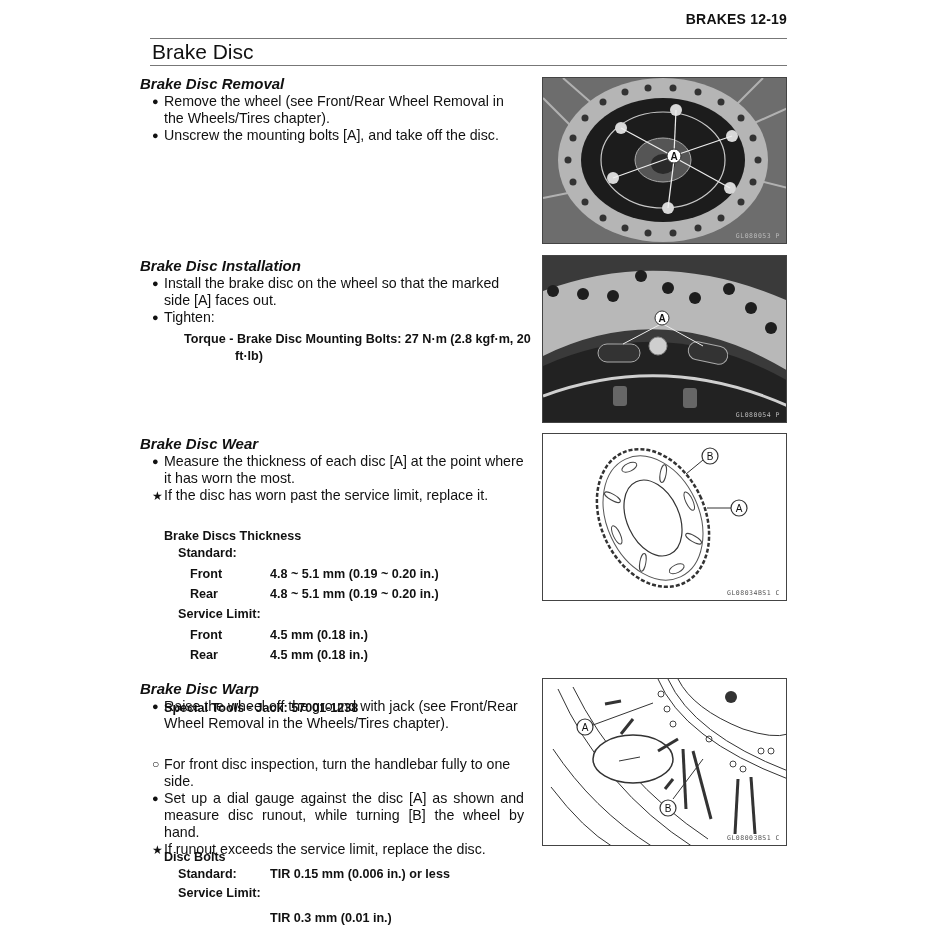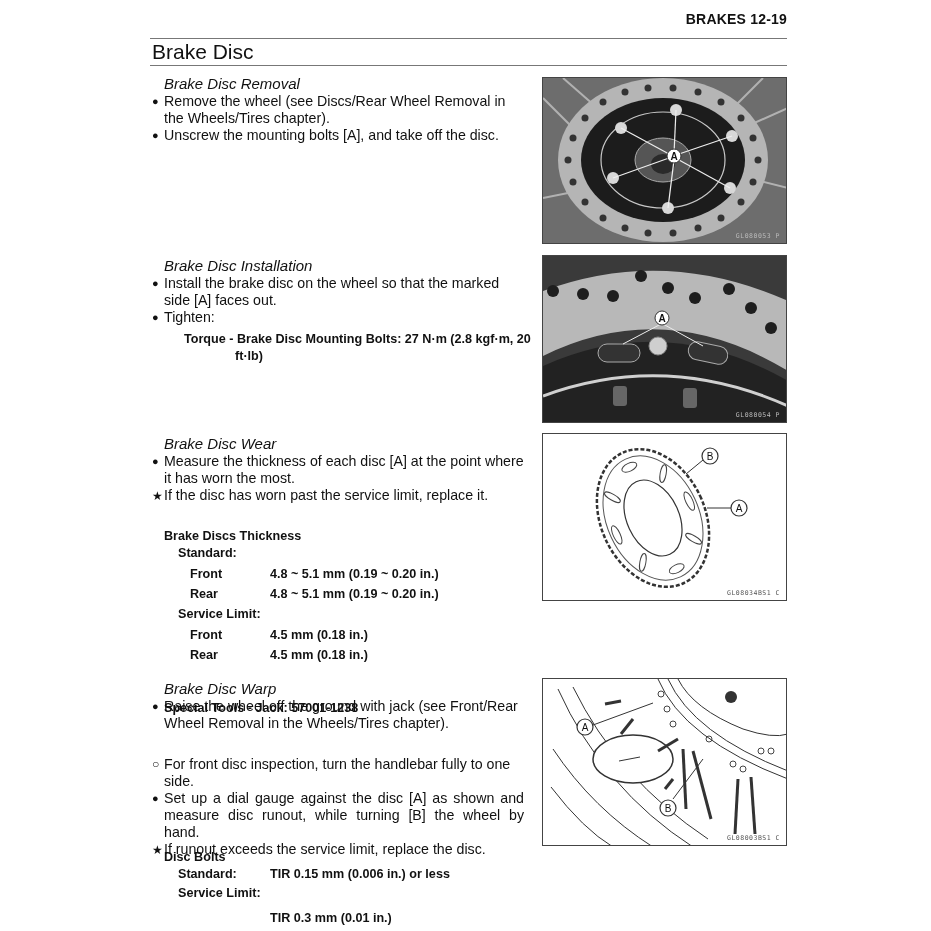--- a/index.html
+++ b/index.html
@@ -2,21 +2,21 @@
 <html><head>
 <meta charset="utf-8">
 <style>
   html, body { margin: 0; padding: 0; background: #ffffff; }
   body { width: 931px; height: 931px; position: relative; overflow: hidden;
          font-family: "Liberation Sans", sans-serif; color: #111; }
   .abs { position: absolute; }
   .page-header { right: 144px; top: 11px; font-size: 14px; font-weight: bold; letter-spacing: 0.2px; }
   .rule { left: 150px; width: 637px; height: 0; border-top: 1.5px solid #777; }
   .section-title { left: 152px; top: 40px; font-size: 21px; font-weight: normal; }
-  .sub-title { left: 164px; font-size: 15px; font-weight: normal; font-style: italic; text-align: right; }
+  .sub-title { left: 140px; font-size: 15px; font-weight: bold; font-style: italic; text-align: right; }
   .body-text { font-size: 14.2px; line-height: 17px; width: 372px; }
   .bullet-item { position: relative; padding-left: 12px; margin: 0; }
   .bullet-item .mark { position: absolute; left: 0; top: 0; font-size: 11px; }
   .bullet-item .mark.star { font-size: 12px; top: 1px; }
   .bullet-item .mark.circle { font-size: 12px; top: 0px; }
   .justify { text-align: justify; }
   .spec { font-size: 12.6px; font-weight: bold; }
   .figure { left: 542px; width: 245px; border: 1.5px solid #444; box-sizing: border-box; overflow: hidden; background: #fff; }
   .photo { background: #2b2b2b; }
   .fig-code { position: absolute; right: 6px; bottom: 3px; font-family: "DejaVu Sans Mono", monospace; font-size: 6.5px; color: #555; letter-spacing: 0.5px; }
@@ -26,21 +26,21 @@
 </head>
 <body>
 
 <div class="abs page-header">BRAKES 12-19</div>
 <div class="abs rule" style="top:38px"></div>
 <div class="abs section-title">Brake Disc</div>
 <div class="abs rule" style="top:65px"></div>
 
 <div class="abs sub-title" style="top:75px">Brake Disc Removal</div>
 <div class="abs body-text" style="left:152px; top:93px;">
-  <p class="bullet-item"><span class="mark">●</span><span>Remove the wheel (see Discs/Rear Wheel Removal in the Wheels/Tires chapter).</span></p>
+  <p class="bullet-item"><span class="mark">●</span><span>Remove the wheel (see Front/Rear Wheel Removal in the Wheels/Tires chapter).</span></p>
   <p class="bullet-item"><span class="mark">●</span><span>Unscrew the mounting bolts [A], and take off the disc.</span></p>
 </div>
 
 <div class="abs figure photo" style="top:77px; height:167px;">
   <svg width="245" height="167" viewBox="0 0 245 167">
     <rect width="245" height="167" fill="#6d6d6d"></rect>
     <g stroke="#cfcfcf" stroke-width="2" opacity="0.7">
       <line x1="0" y1="20" x2="40" y2="60"></line>
         <line x1="0" y1="120" x2="50" y2="110"></line>
       <line x1="245" y1="30" x2="200" y2="50"></line>

